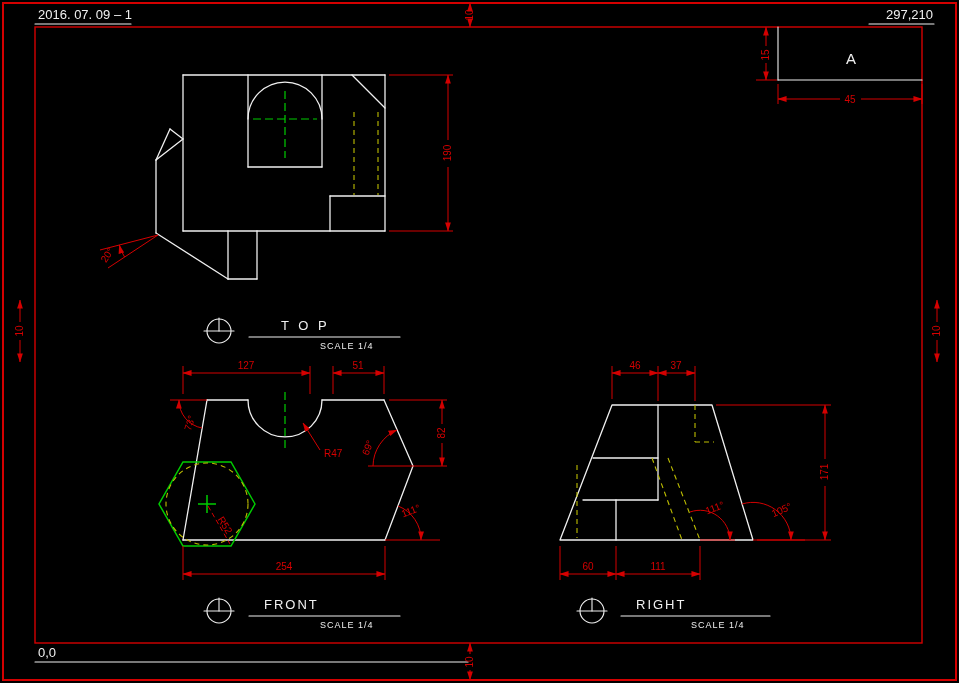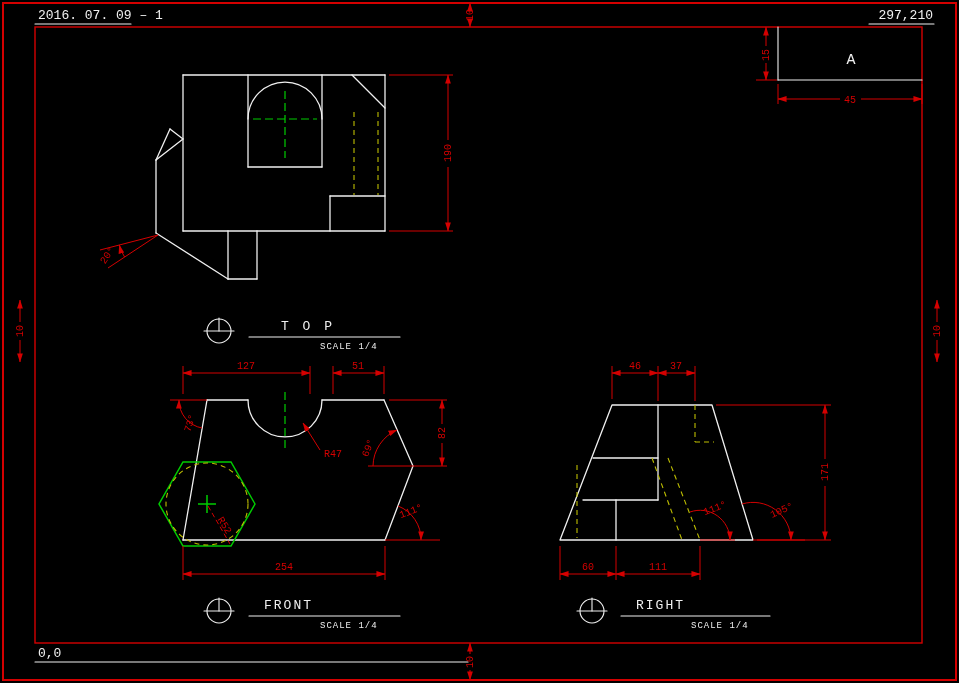--- a/index.html
+++ b/index.html
@@ -1,16 +1,16 @@
 <!DOCTYPE html>
 <html style="--background: #000000; --outline: #f0f0f0; --dimension: #d40000; --centerline: #00cc00; --hidden: #bdbd00;"><head>
 <meta charset="utf-8">
 <style>
   html,body{margin:0;padding:0;background:#000;}
-  .sheet{position:relative;width:911px;height:683px;background:var(--background,#000);font-family:Liberation Mono, monospace;}
+  .sheet{position:relative;width:911px;height:683px;background:var(--background,#000);font-family:Liberation Sans, sans-serif;}
   svg{display:block;}
   text{user-select:none;}
   .ol{stroke:var(--outline,#f0f0f0);stroke-width:1.3;fill:none;stroke-linejoin:round;stroke-linecap:round;}
   .th{stroke-width:1.1;}
   .dm{stroke:var(--dimension,#d40000);stroke-width:1;fill:none;}
   .dmd{stroke:var(--dimension,#d40000);stroke-width:1;fill:none;stroke-dasharray:5 3;}
   .fr2{stroke:var(--dimension,#d40000);stroke-width:2;fill:none;}
   .fr1{stroke:var(--dimension,#d40000);stroke-width:1.4;fill:none;}
   .cl{stroke:var(--centerline,#00cc00);stroke-width:1.2;fill:none;stroke-dasharray:8 4;}
   .cls{stroke:var(--centerline,#00cc00);stroke-width:1.5;fill:none;}

